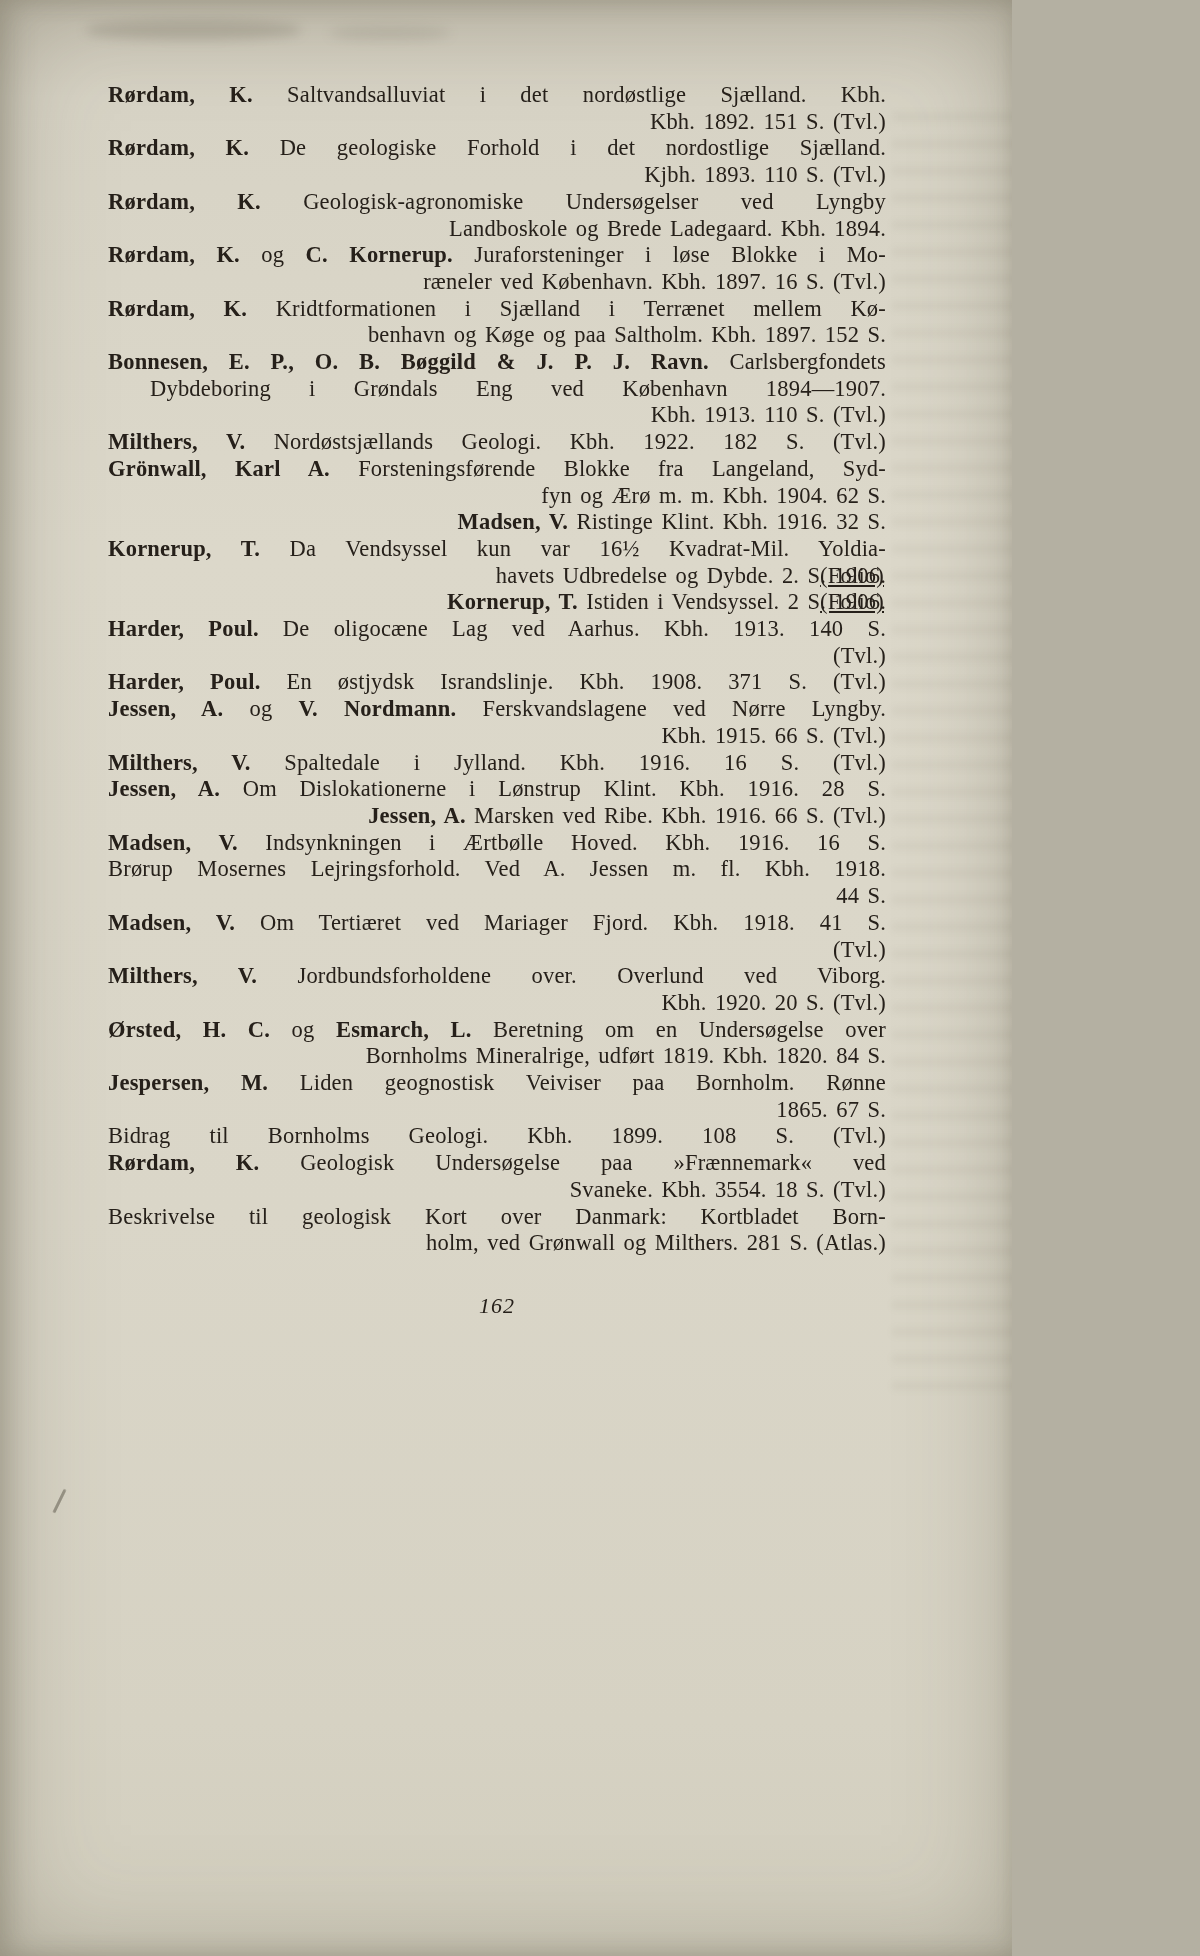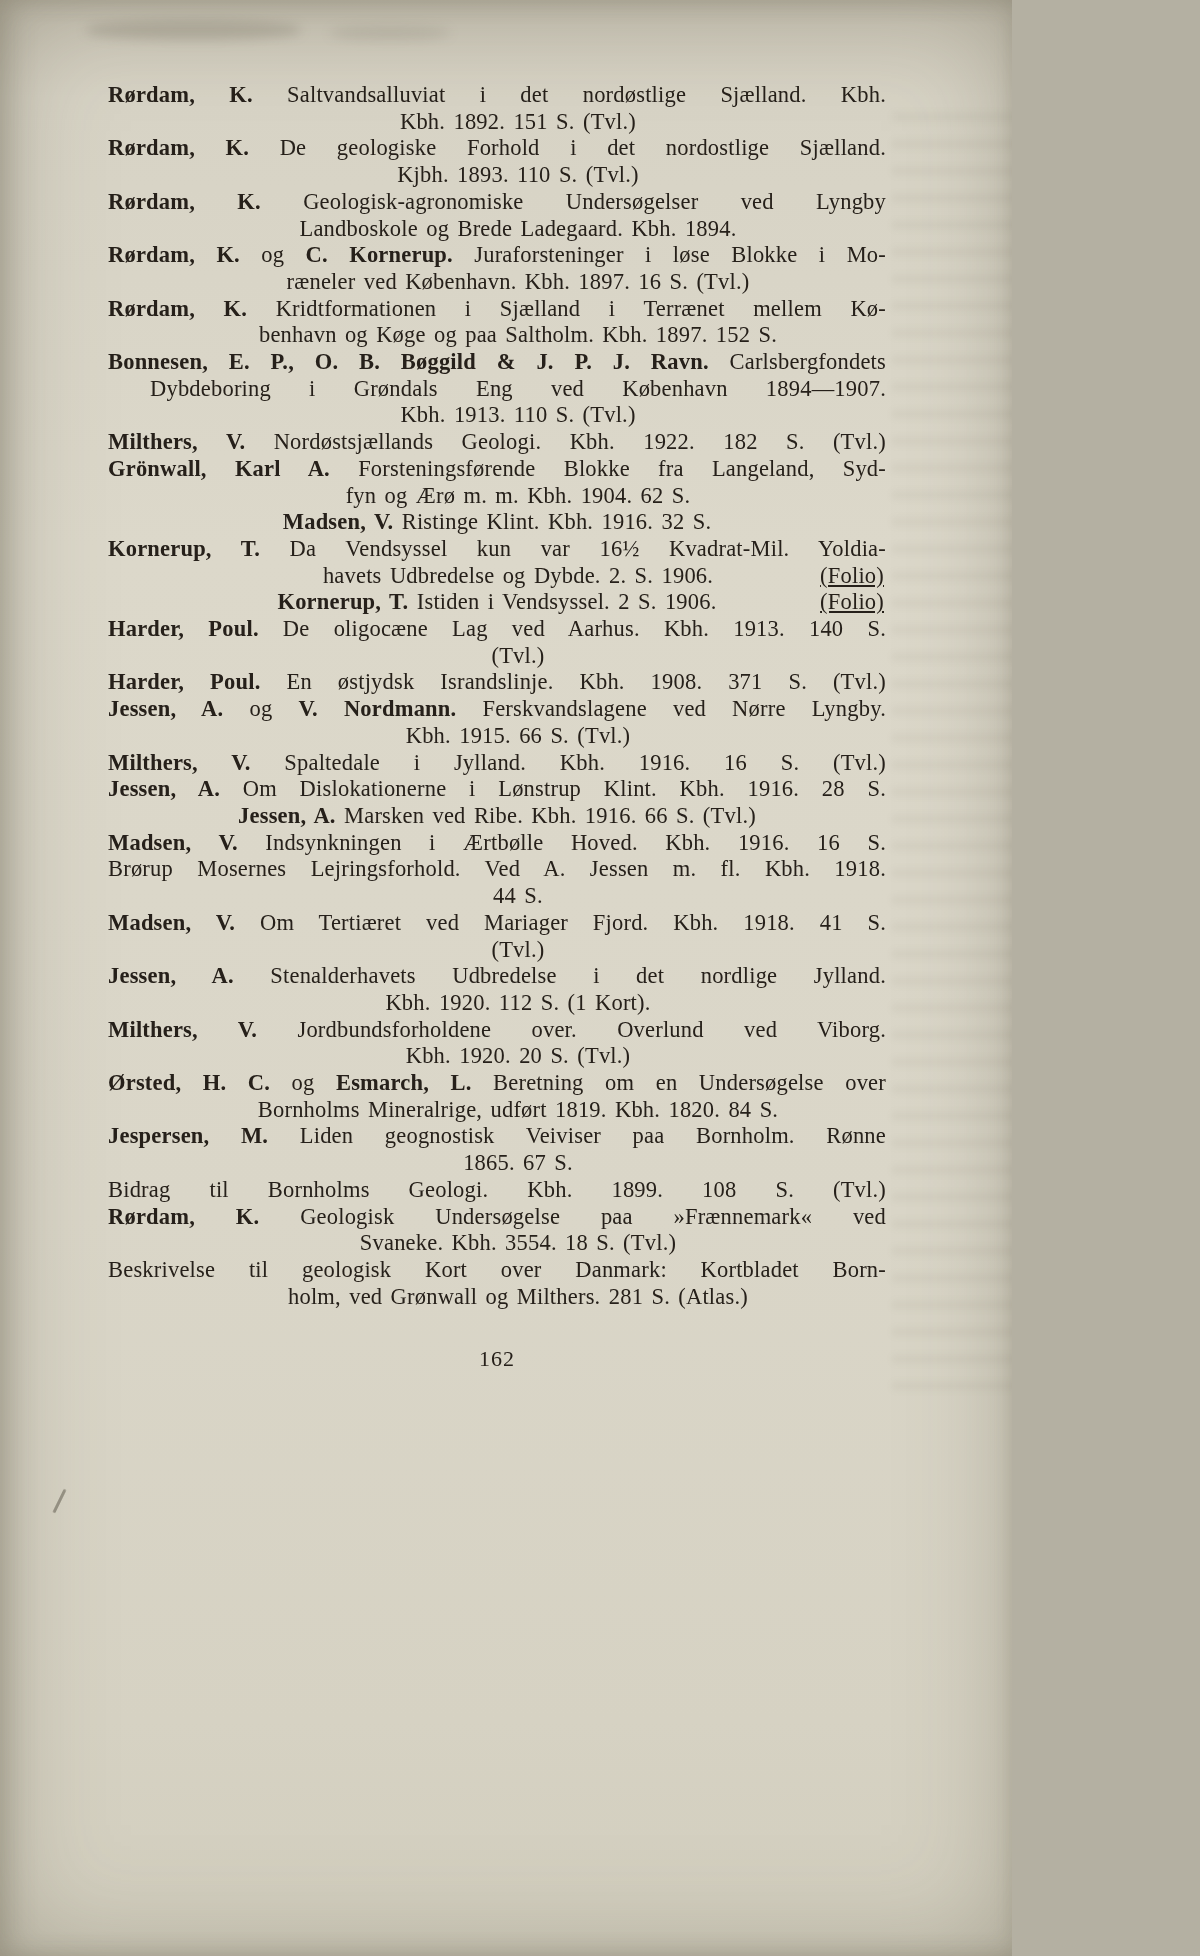--- a/index.html
+++ b/index.html
@@ -63,31 +63,32 @@
   .text-block {
     position: absolute; left: 108px; top: 82px;
     width: 778px;
     font-size: 22.5px;
     line-height: 26.7px;
     color: var(--ink, #26201a);
     letter-spacing: 0.2px;
     word-spacing: 2.5px;
   }
   .entry { margin: 0; }
-  .line { position: relative; min-height: 26.7px; text-align: center; }
+  .line { position: relative; min-height: 26.7px; text-align: right; }
   .line.fill { text-align: justify; text-align-last: justify; }
   .line.indent { padding-left: 42px; }
   .author { font-weight: 700; }
   .right-note { position: absolute; right: 2px; top: 0; text-decoration: underline; }
   .page-number {
     margin-top: 36px;
     text-align: center;
     font-size: 22px;
     letter-spacing: 1px;
     color: var(--ink, #26201a);
+    font-style: italic;
   }
 </style>
 </head>
 <body>
 
 <div class="scan">
   <div class="ghost-right"></div>
   <div class="ghost-top"></div>
   <div class="ghost-top2"></div>
   <div class="pencil-mark"></div>
@@ -161,24 +162,20 @@
         </div>
         <div class="entry">
           <div class="line fill"><span class="plain">Brørup Mosernes Lejringsforhold. Ved A. Jessen m. fl. Kbh. 1918.</span></div>
           <div class="line indent"><span class="plain">44 S.</span></div>
         </div>
         <div class="entry">
           <div class="line fill"><span class="author">Madsen, V.</span><span class="plain"> Om Tertiæret ved Mariager Fjord. Kbh. 1918. 41 S.</span></div>
           <div class="line indent"><span class="plain">(Tvl.)</span></div>
         </div>
         <div class="entry">
-          <div class="line fill"><span class="author">Jessen, A.</span><span class="plain"> Stenalderhavets Udbredelse i det nordlige Jylland.</span></div>
-          <div class="line indent"><span class="plain">Kbh. 1920. 112 S. (1 Kort).</span></div>
-        </div>
-        <div class="entry">
           <div class="line fill"><span class="author">Milthers, V.</span><span class="plain"> Jordbundsforholdene over. Overlund ved Viborg.</span></div>
           <div class="line indent"><span class="plain">Kbh. 1920. 20 S. (Tvl.)</span></div>
         </div>
         <div class="entry">
           <div class="line fill"><span class="author">Ørsted, H. C.</span><span class="plain"> og </span><span class="author">Esmarch, L.</span><span class="plain"> Beretning om en Undersøgelse over</span></div>
           <div class="line indent"><span class="plain">Bornholms Mineralrige, udført 1819. Kbh. 1820. 84 S.</span></div>
         </div>
         <div class="entry">
           <div class="line fill"><span class="author">Jespersen, M.</span><span class="plain"> Liden geognostisk Veiviser paa Bornholm. Rønne</span></div>
           <div class="line indent"><span class="plain">1865. 67 S.</span></div>

